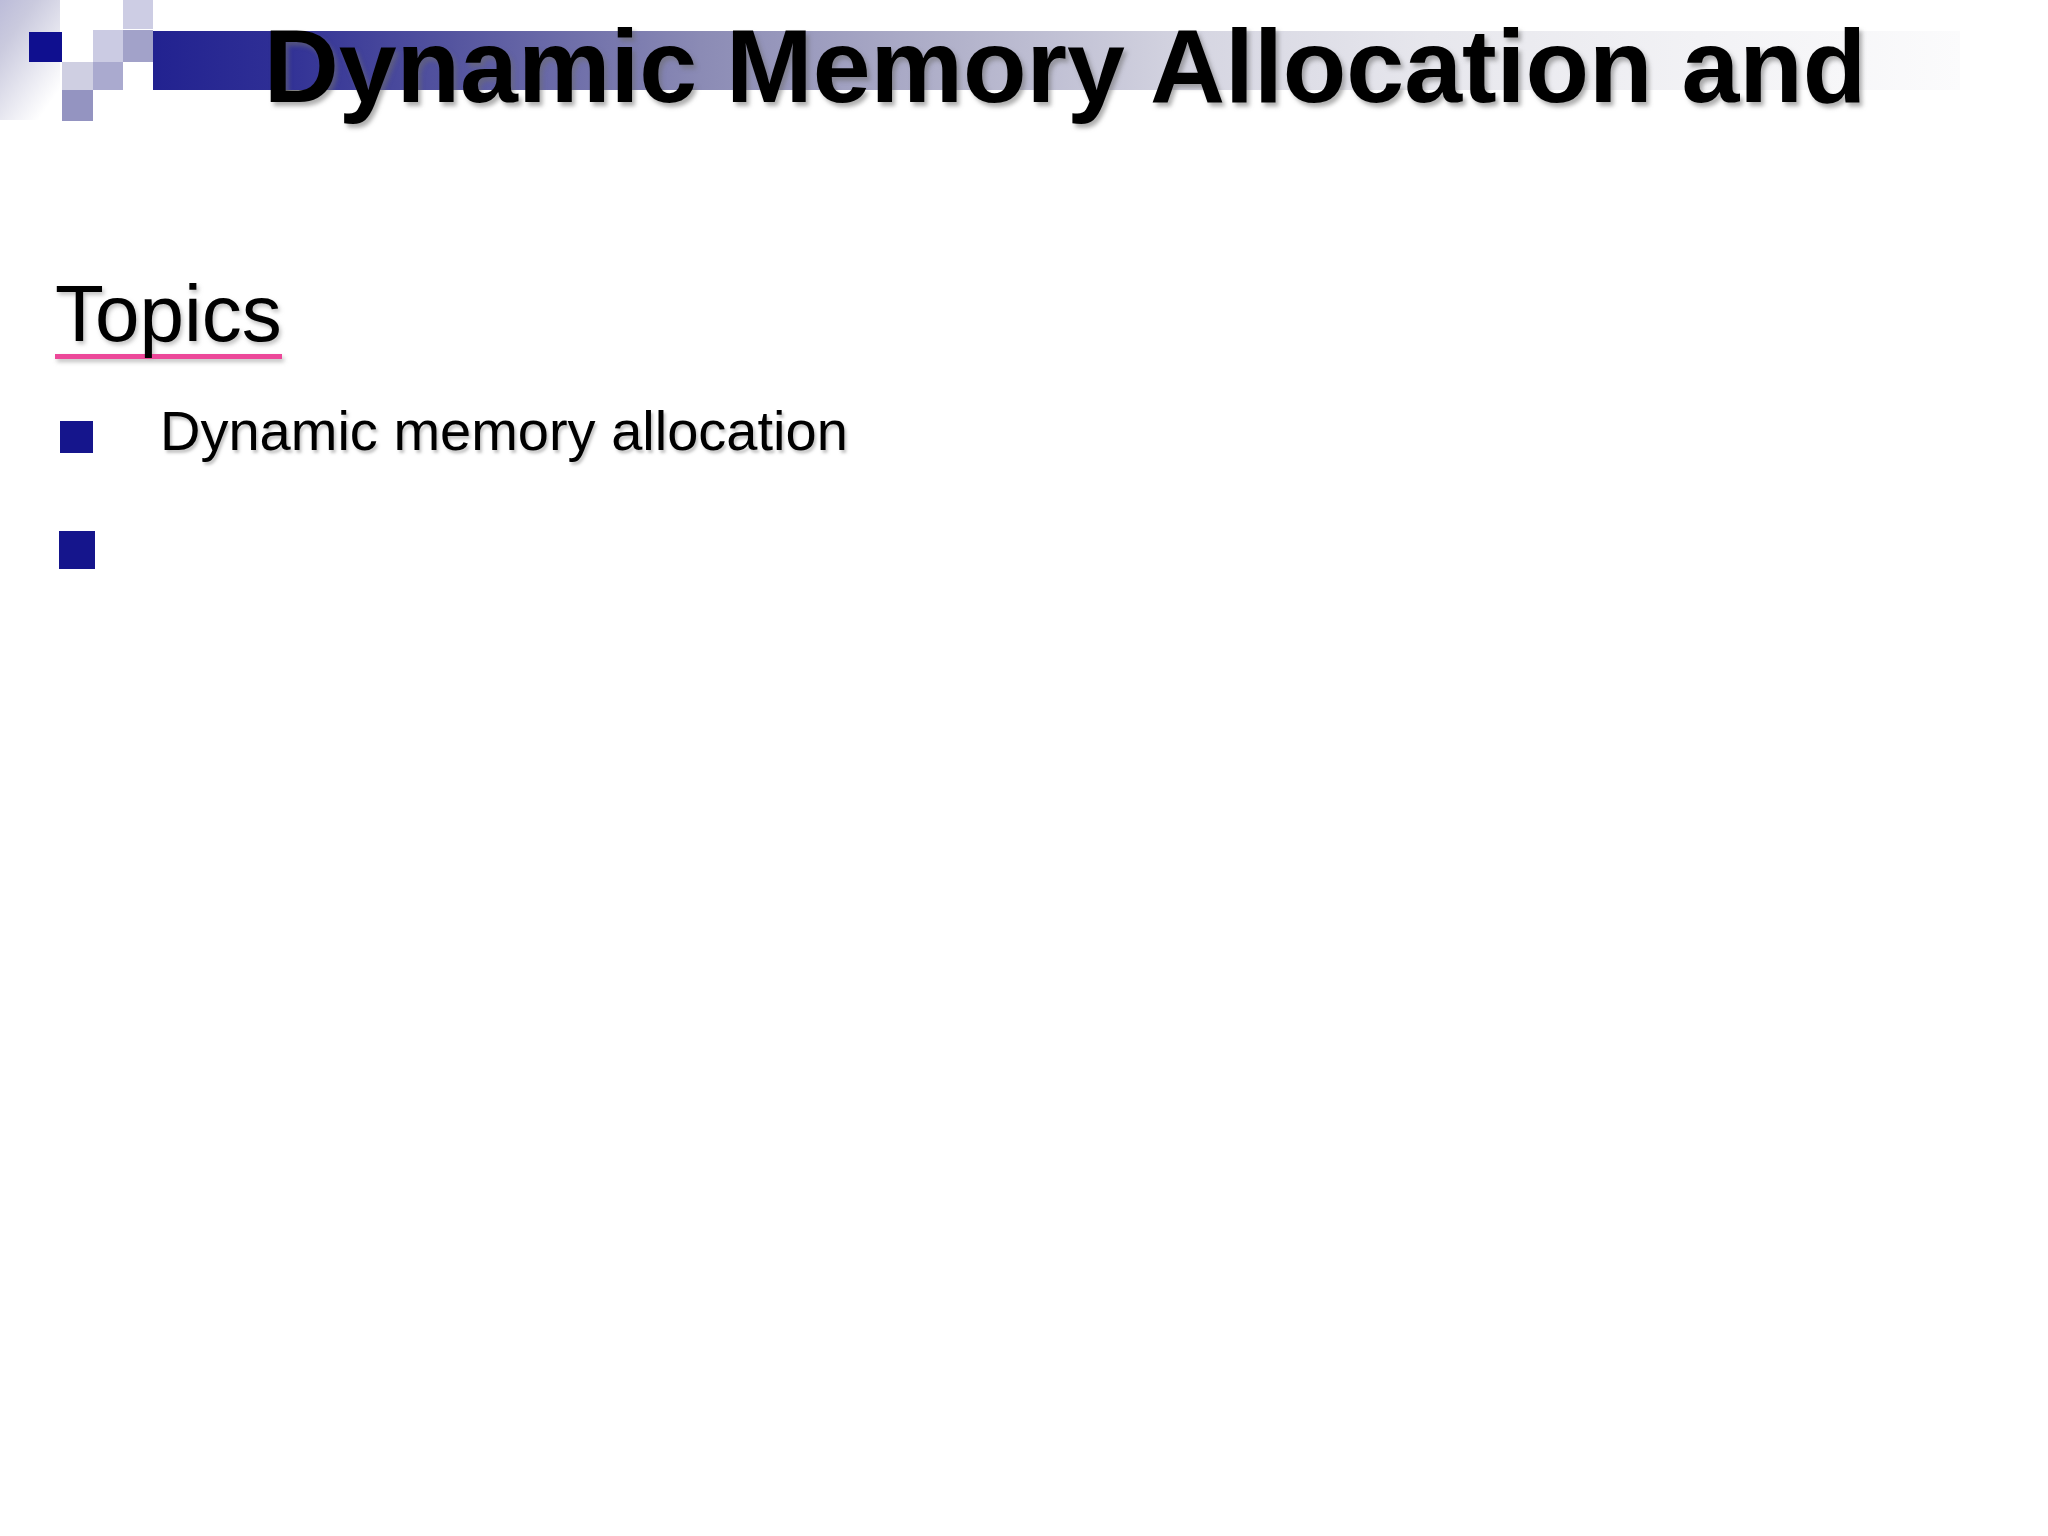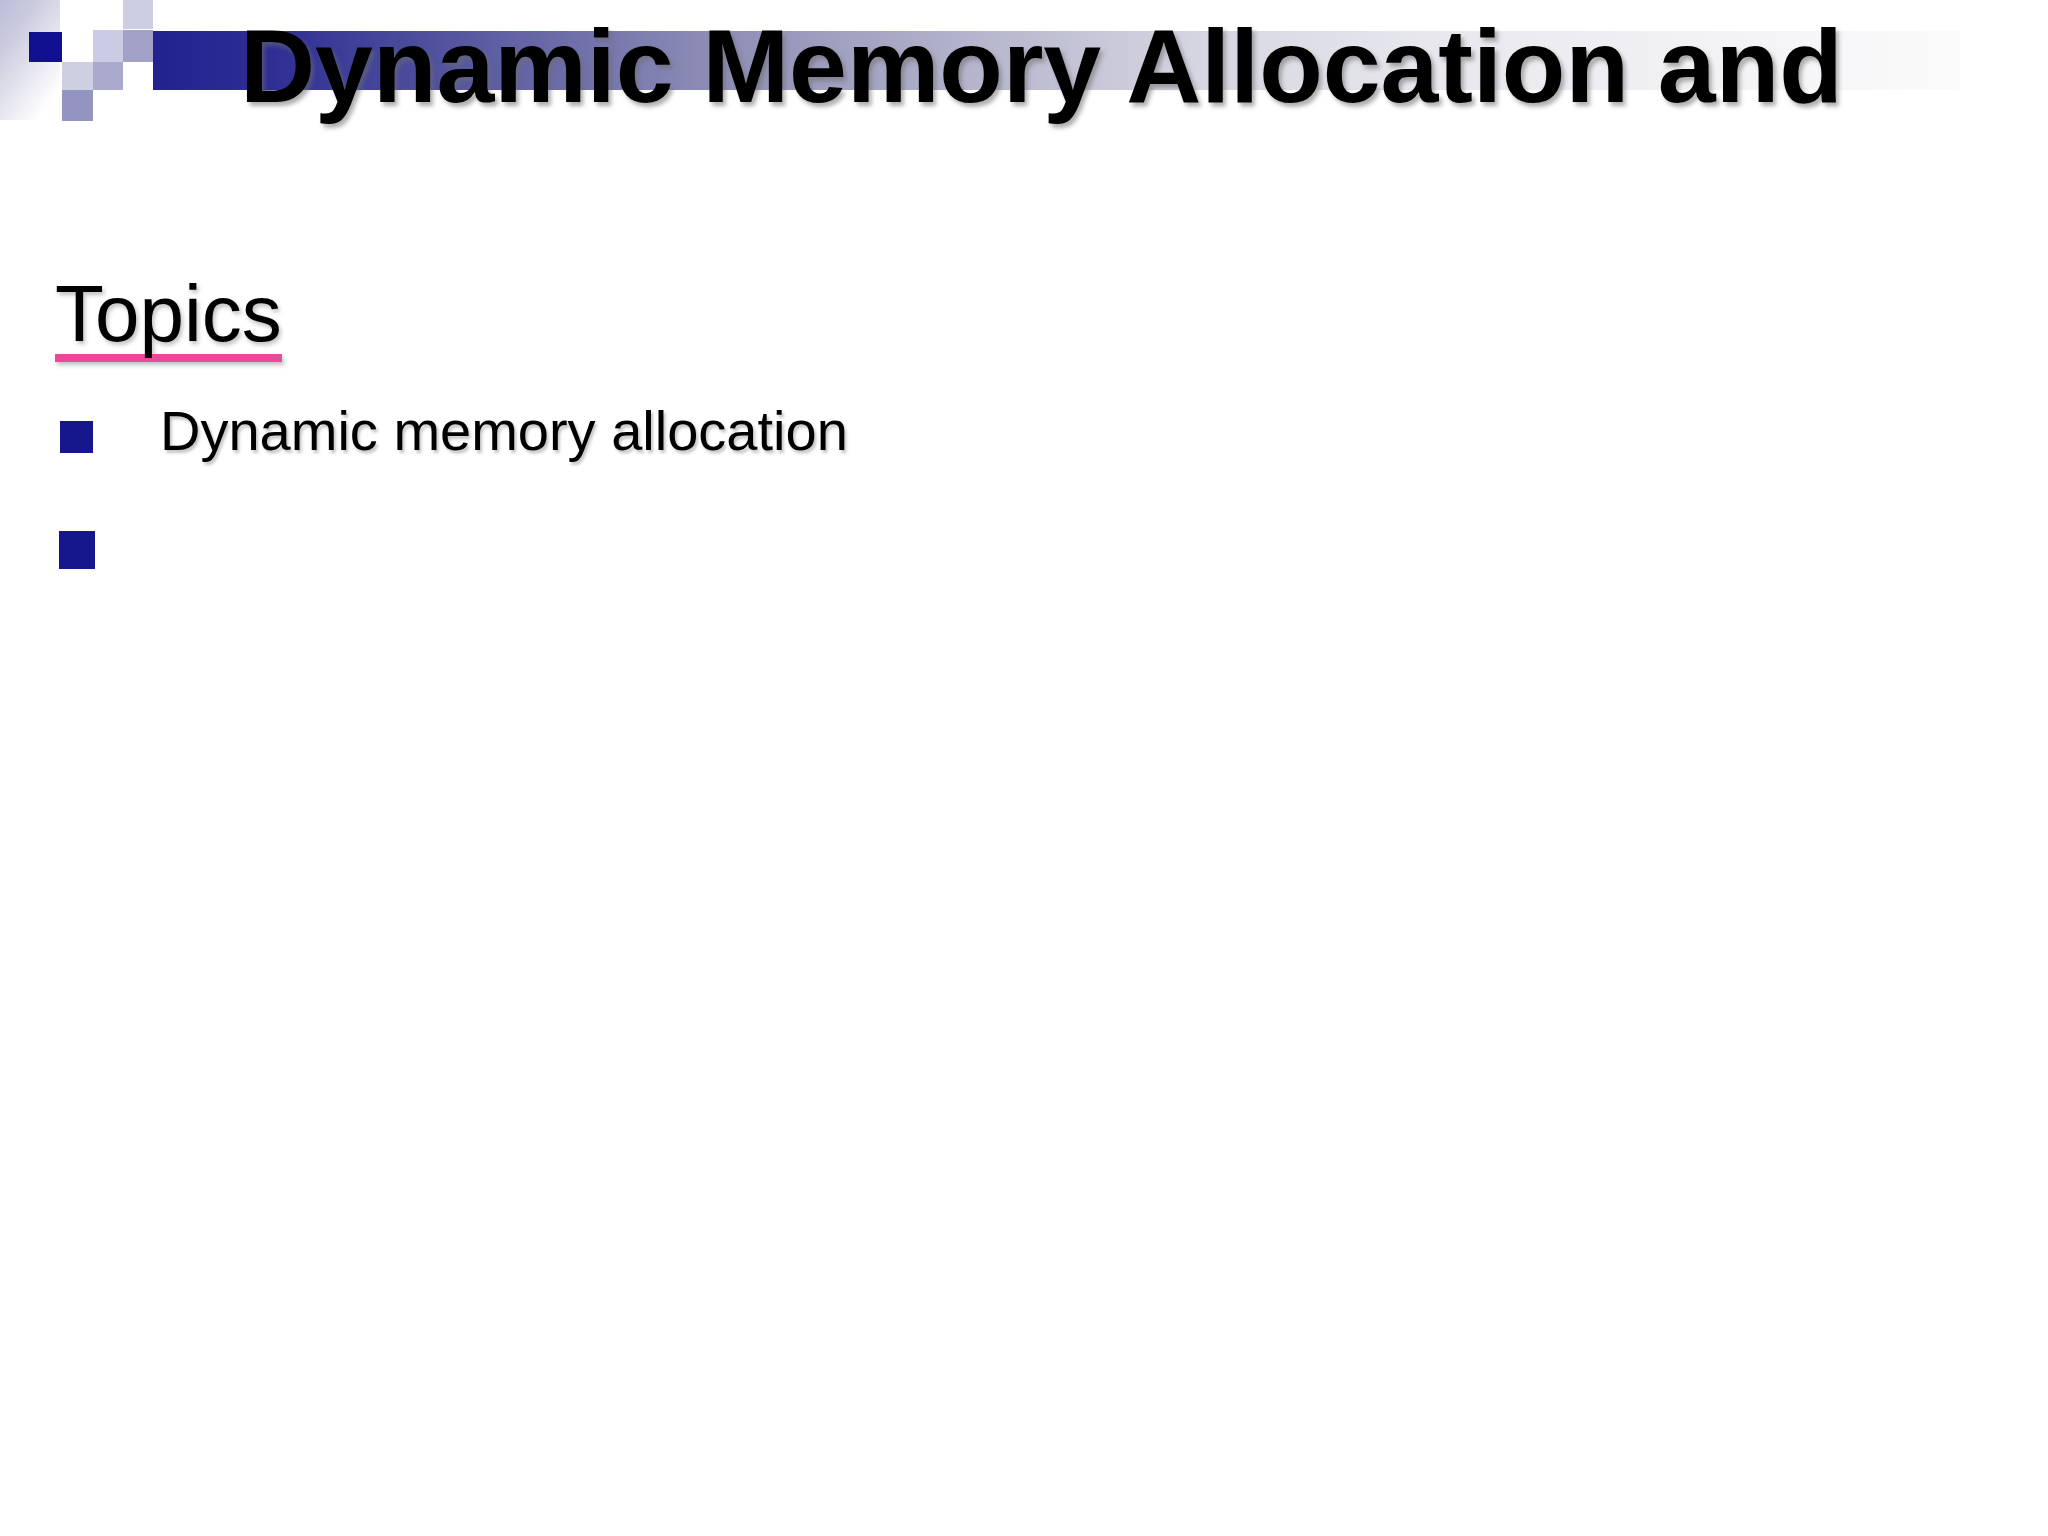--- a/index.html
+++ b/index.html
@@ -43,37 +43,38 @@
     background: linear-gradient(to right,
       #222290 0%, #2e2e95 6.5%, #54549f 16.4%, #8b8bb5 30.3%,
       #b1b1ca 44.1%, #d6d6e2 57.9%, #e7e7ed 70.7%, #f2f2f5 85.6%, #fbfbfc 100%);
   }
 
   .title {
     position: absolute;
     left: 240px; top: 7px;
     width: 1650px;
     margin: 0;
+    text-align: center;
     font-size: 104px;
     line-height: 118px;
     font-weight: bold;
     color: #000000;
     text-shadow: 3px 4px 4px rgba(110,110,110,0.55);
     z-index: 2;
   }
   .title-line { display: block; white-space: nowrap; }
 
   .topics {
     position: absolute;
     left: 55px; top: 274px;
     display: inline-block;
     font-size: 80px;
     line-height: 80px;
     font-weight: normal;
-    border-bottom: 8px solid #ec4899;
+    border-bottom: 5px solid #ec4899;
     filter: drop-shadow(2px 3px 2px rgba(130,130,130,0.5));
     white-space: nowrap;
   }
 
   .bullet-sq {
     position: absolute;
     background: #15158c;
   }
   .bullet-sq.b1 { left: 60px; top: 421px; width: 33px; height: 32px; }
   .bullet-sq.b2 { left: 59px; top: 531px; width: 36px; height: 38px; }

